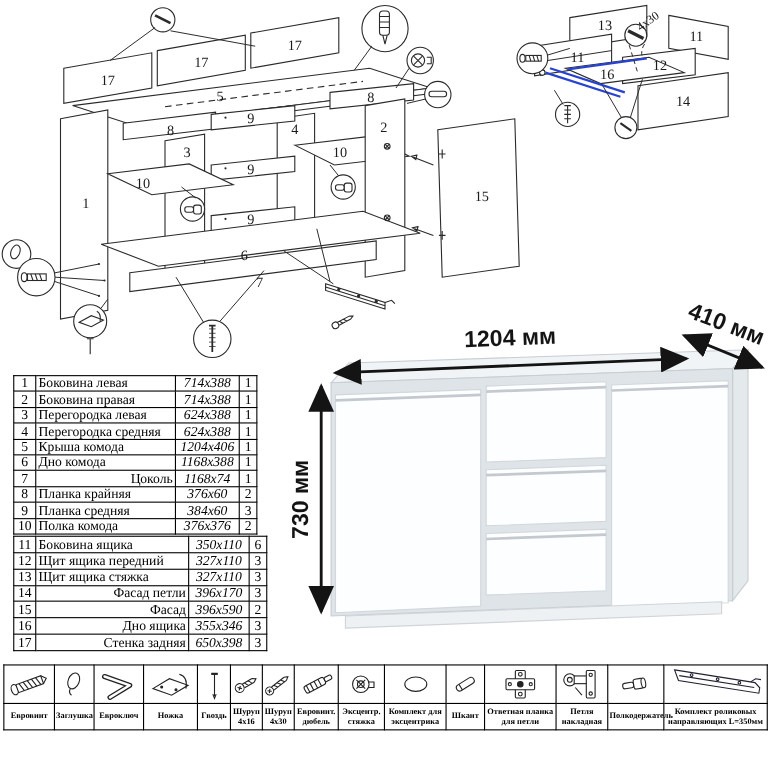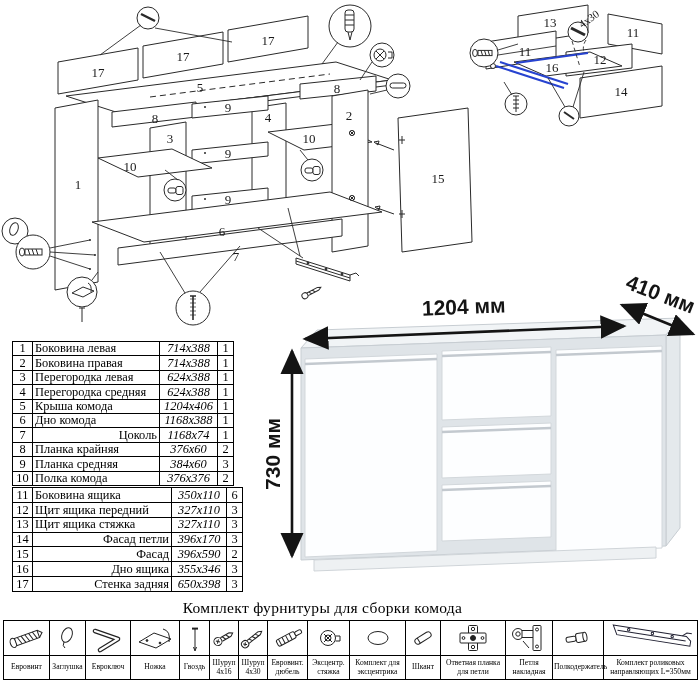--- a/index.html
+++ b/index.html
@@ -16,21 +16,21 @@
                  height:13.4px;white-space:nowrap;overflow:hidden;}
   table.parts.g2 td{height:13.9px;}
   td.n{text-align:center;padding:0;}
   td.sz{text-align:center;padding:0 1px;font-style:italic;}
   td.q{text-align:center;padding:0;}
   td.c{text-align:right;}
   
   .kit-title{position:absolute;left:0;top:599px;width:645px;text-align:center;
              font-size:15.5px;letter-spacing:.3px;}
   
-  .hw-wrap{position:absolute;left:3px;top:620px;}
+  .hw-wrap{position:absolute;left:3px;top:604px;font-weight:bold;}
   table.hw{border-collapse:collapse;table-layout:fixed;width:694px;}
   table.hw td{border:1px solid #000;text-align:center;vertical-align:middle;padding:0;}
   tr.hw-icons td{height:34px;}
   tr.hw-labels td{font-size:7.6px;line-height:1.08;height:23px;padding:0 1px;}
   tr.hw-qty td{font-size:13.5px;height:15px;}
   .hwicon{position:static;display:block;margin:0 auto;}
 </style>
 </head>
 <body>
 
@@ -408,21 +408,20 @@
       <tr>
             <td class="n">17</td>
             <td class="nm c">Стенка задняя</td>
             <td class="sz">650x398</td>
             <td class="q">3</td>
           </tr>
     </tbody>
       </table>
   </div>
 
-  <div class="kit-title">Комплект фурнитуры для сборки комода</div>
 
   <div class="hw-wrap">
     <table class="hw">
       <colgroup>
         <col style="width:46px">
           <col style="width:36px">
           <col style="width:45px">
           <col style="width:49px">
         <col style="width:30px">
           <col style="width:29px">

